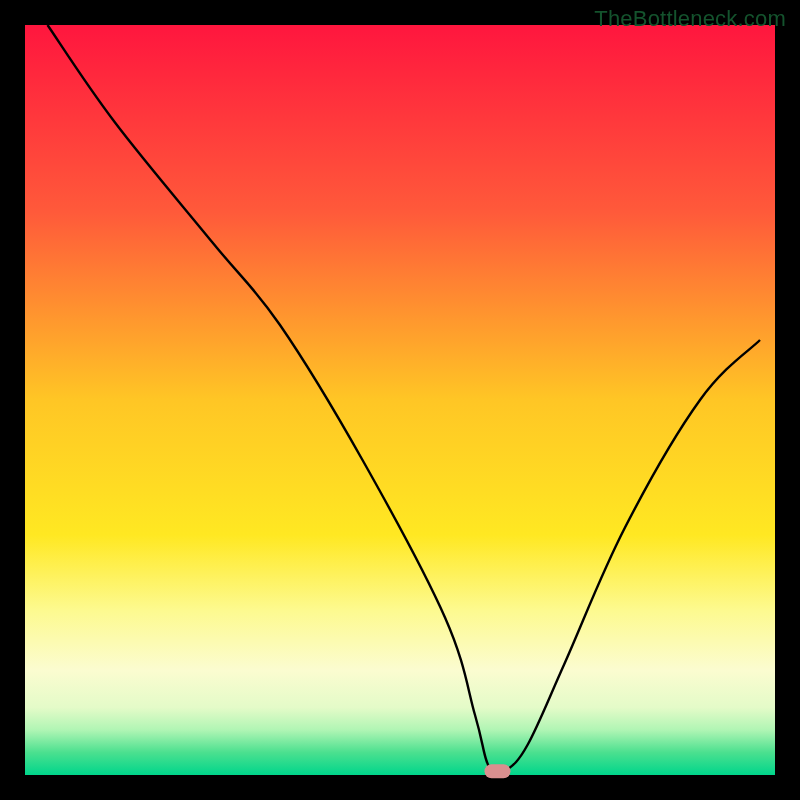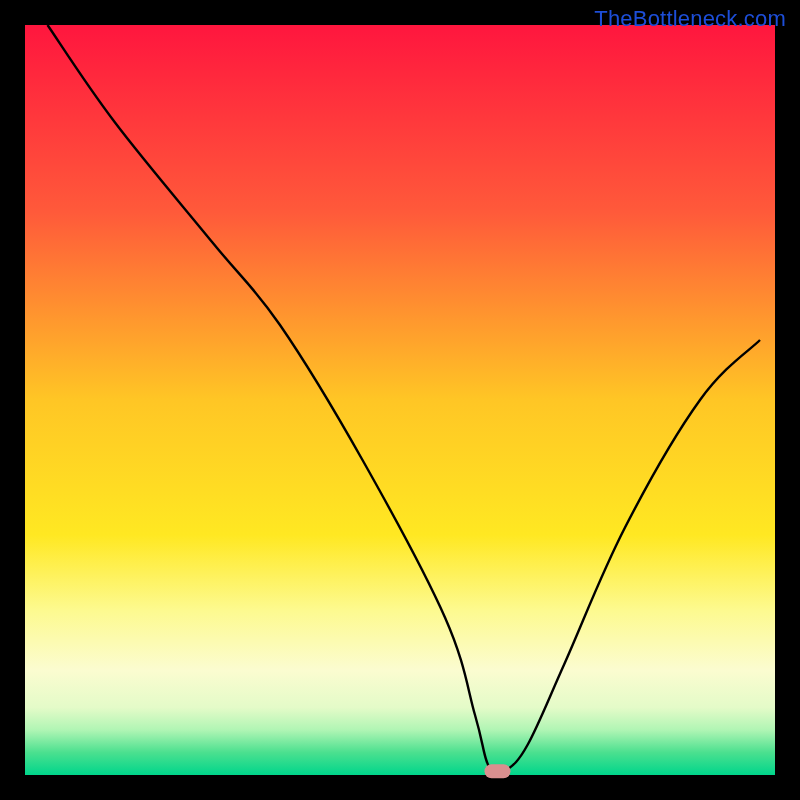--- a/index.html
+++ b/index.html
@@ -18,21 +18,21 @@
   svg {
     display: block;
   }
   .watermark {
     position: absolute;
     top: 6px;
     right: 14px;
     font-family: Arial, Helvetica, sans-serif;
     font-size: 22px;
     font-weight: 500;
-    color: #1d4ed8;
+    color: #14532d;
     letter-spacing: 0.2px;
   }
 </style>
 </head>
 <body>
 
 <div class="container">
   <svg id="chart-svg" width="800" height="800" viewBox="0 0 800 800">
     <defs>
       <linearGradient id="bg-grad" x1="0" y1="0" x2="0" y2="1">

